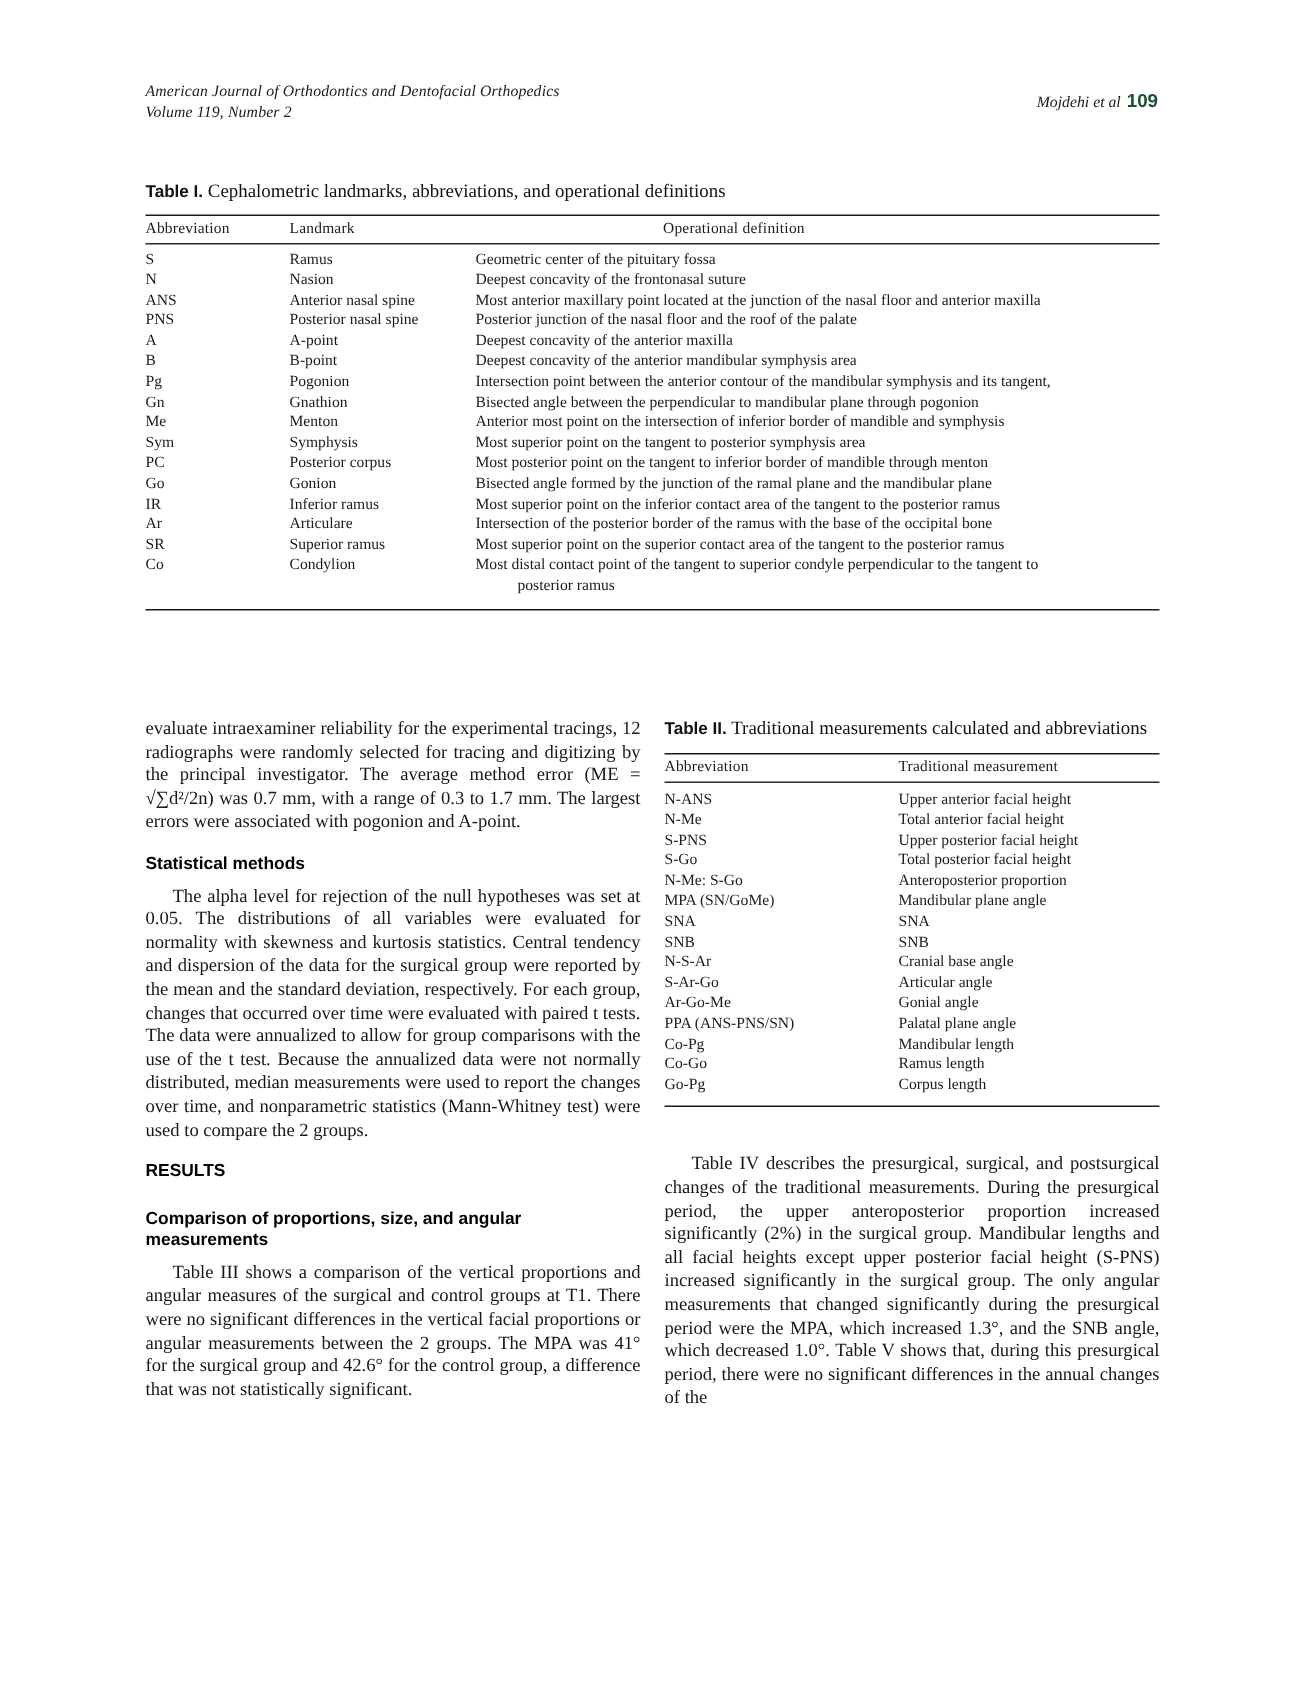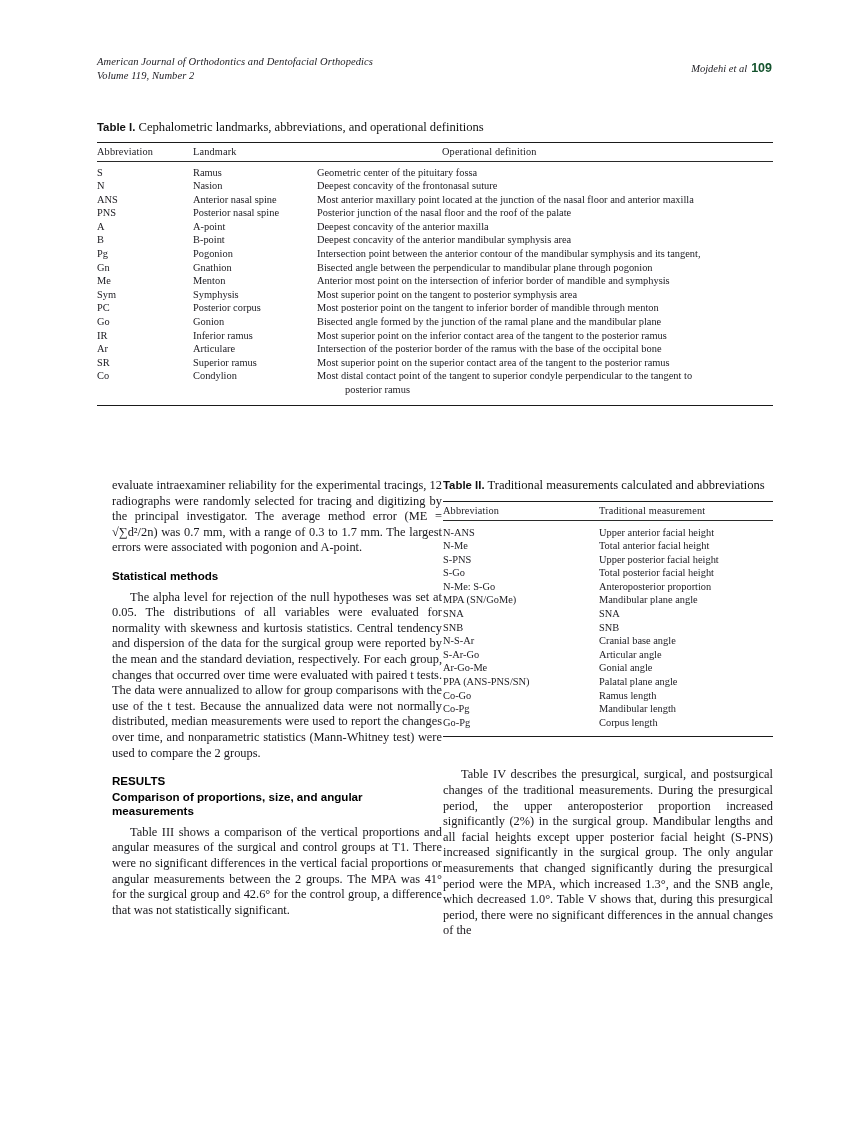--- a/index.html
+++ b/index.html
@@ -118,21 +118,21 @@
   #table-one .c-def  { flex: 1 1 auto; }
   #table-one .c-def .cont {
     display: block;
     padding-left: 28px;
   }
   #table-one .foot-rule { margin-top: 8px; }
 
   
   .col-left {
     position: absolute;
-    left: 112px;
+    left: 97px;
     top: 478px;
     width: 330px;
   }
   .col-right {
     position: absolute;
     left: 443px;
     top: 478px;
     width: 330px;
   }
 
@@ -148,21 +148,21 @@
   p.body.indent { text-indent: 18px; }
 
   h3.sec {
     font-family: "Liberation Sans", sans-serif;
     font-size: 11.6px;
     font-weight: bold;
     line-height: 14.6px;
     margin: 13px 0 6px 0;
     color: #000;
   }
-  h3.sec.tight { margin-bottom: 1px; }
+  h3.sec.tight { margin-bottom: 17px; }
   h3.sec.sub { margin-top: 0px; margin-bottom: 6px; }
 
   
   #table-two { width: 330px; }
   #table-two .cap-row {
     text-align: justify;
     margin-bottom: 7px;
   }
   #table-two .head-row {
     display: flex;
@@ -361,28 +361,28 @@
           </div>
           <div class="trow">
             <div class="c-abbr">Ar-Go-Me</div>
             <div class="c-meas">Gonial angle</div>
           </div>
           <div class="trow">
             <div class="c-abbr">PPA (ANS-PNS/SN)</div>
             <div class="c-meas">Palatal plane angle</div>
           </div>
           <div class="trow">
+            <div class="c-abbr">Co-Pg</div>
+            <div class="c-meas">Mandibular length</div>
+          </div>
+          <div class="trow">
             <div class="c-abbr">Co-Go</div>
             <div class="c-meas">Ramus length</div>
           </div>
           <div class="trow">
-            <div class="c-abbr">Co-Pg</div>
-            <div class="c-meas">Mandibular length</div>
-          </div>
-          <div class="trow">
             <div class="c-abbr">Go-Pg</div>
             <div class="c-meas">Corpus length</div>
           </div>
         </div>
       <div class="rule-thick foot-rule"></div>
     </div>
 
     <div class="after-table-gap"></div>
 
     <p class="body indent">Table IV describes the presurgical, surgical, and postsurgical changes of the traditional measurements. During the presurgical period, the upper anteroposterior proportion increased significantly (2%) in the surgical group. Mandibular lengths and all facial heights except upper posterior facial height (S-PNS) increased significantly in the surgical group. The only angular measurements that changed significantly during the presurgical period were the MPA, which increased 1.3°, and the SNB angle, which decreased 1.0°. Table V shows that, during this presurgical period, there were no significant differences in the annual changes of the</p>

